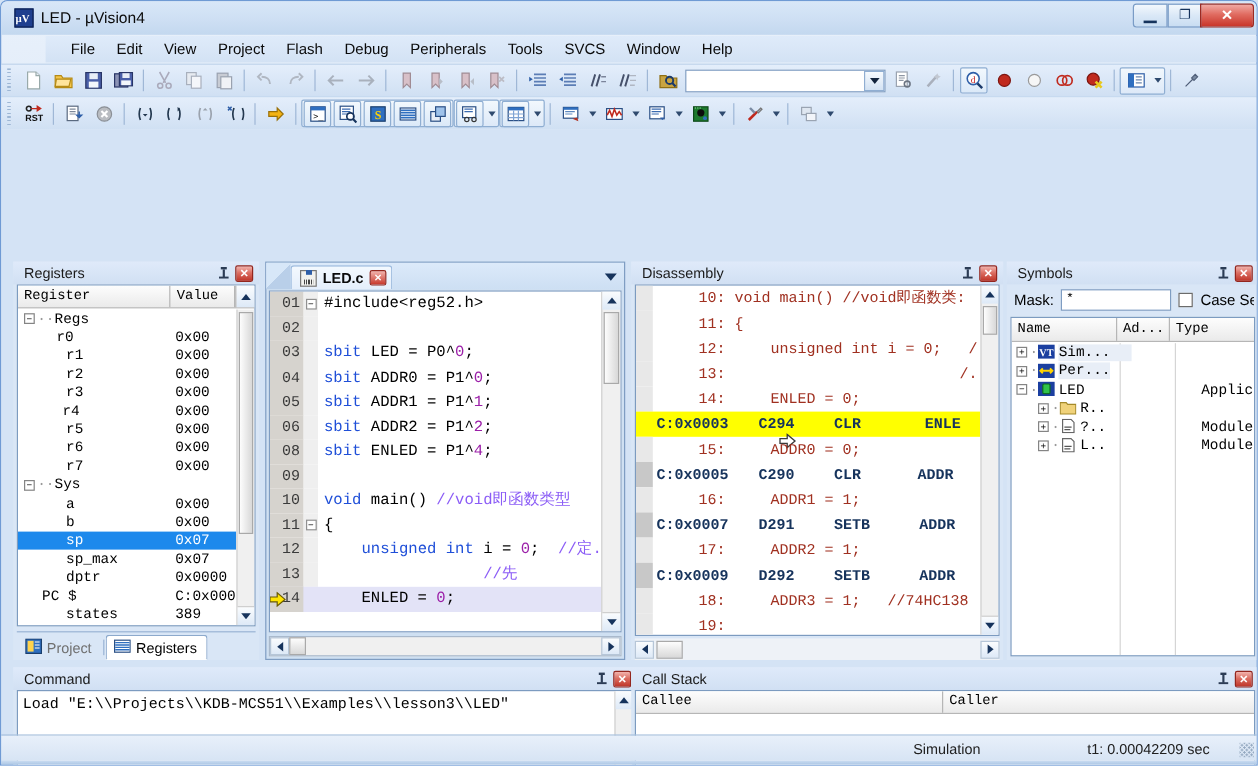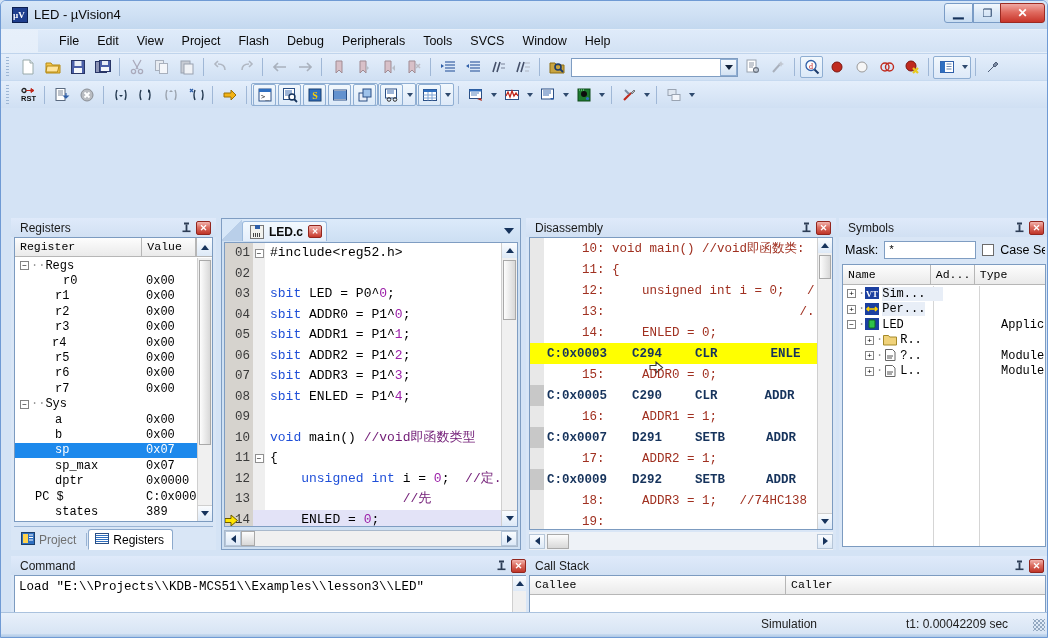--- a/index.html
+++ b/index.html
@@ -352,21 +352,21 @@
     width: 9px; height: 9px; border: 1px solid #909090; background: #fff;
     font-size: 8px; line-height: 7px; text-align: center; color: #000;
     font-family: "Liberation Sans", sans-serif;
   }
   .code-text {
     padding-left: 5px; white-space: pre; overflow: hidden;
     height: 20.5px; line-height: 20.5px;
   }
   .kw  { color: #1f4fd8; }
   .num { color: #9b1fa8; }
-  .cmt { color: #701a75; }
+  .cmt { color: #8b5cf6; }
   .pp  { color: #000; }
   .plain { color: #000; }
   .yellow-arrow {
     position: absolute; left: -1px; top: 4px; z-index: 3;
   }
   #code-hscroll {
     position: absolute; left: 2px; right: 2px; bottom: 2px; height: 17px;
     background: #f0f0f0; border: 1px solid #a9b9cc;
     display: flex; align-items: center;
   }
@@ -937,21 +937,21 @@
           <div class="scrollup"></div>
         </div>
 
         <div class="tree-area">
 
           <div class="tree-row" style="padding-left:5px">
             <span class="tw-exp">−</span>
             <span class="tw-dots">··</span>
             <span class="tw-label">Regs</span>
           </div>
-          <div class="tree-row" style="padding-left:48px">
+          <div class="tree-row" style="padding-left:32px">
             <span class="tw-label">r0</span>
             <span class="tw-val">0x00</span>
           </div>
           <div class="tree-row" style="padding-left:40px">
             <span class="tw-label">r1</span>
             <span class="tw-val">0x00</span>
           </div>
           <div class="tree-row" style="padding-left:40px">
             <span class="tw-label">r2</span>
             <span class="tw-val">0x00</span>
@@ -1092,25 +1092,20 @@
             <span class="foldcol"></span>
             <span class="code-text"><span class="kw">sbit</span><span class="plain"> ADDR1 = P1^</span><span class="num">1</span><span class="plain">;</span></span>
           </div>
 
           <div class="code-row">
             <span class="ln">06</span>
             <span class="foldcol"></span>
             <span class="code-text"><span class="kw">sbit</span><span class="plain"> ADDR2 = P1^</span><span class="num">2</span><span class="plain">;</span></span>
           </div>
 
-          <div class="code-row">
-            <span class="ln">07</span>
-            <span class="foldcol"></span>
-            <span class="code-text"><span class="kw">sbit</span><span class="plain"> ADDR3 = P1^</span><span class="num">3</span><span class="plain">;</span></span>
-          </div>
 
           <div class="code-row">
             <span class="ln">08</span>
             <span class="foldcol"></span>
             <span class="code-text"><span class="kw">sbit</span><span class="plain"> ENLED = P1^</span><span class="num">4</span><span class="plain">;</span></span>
           </div>
 
           <div class="code-row">
             <span class="ln">09</span>
             <span class="foldcol"></span>

